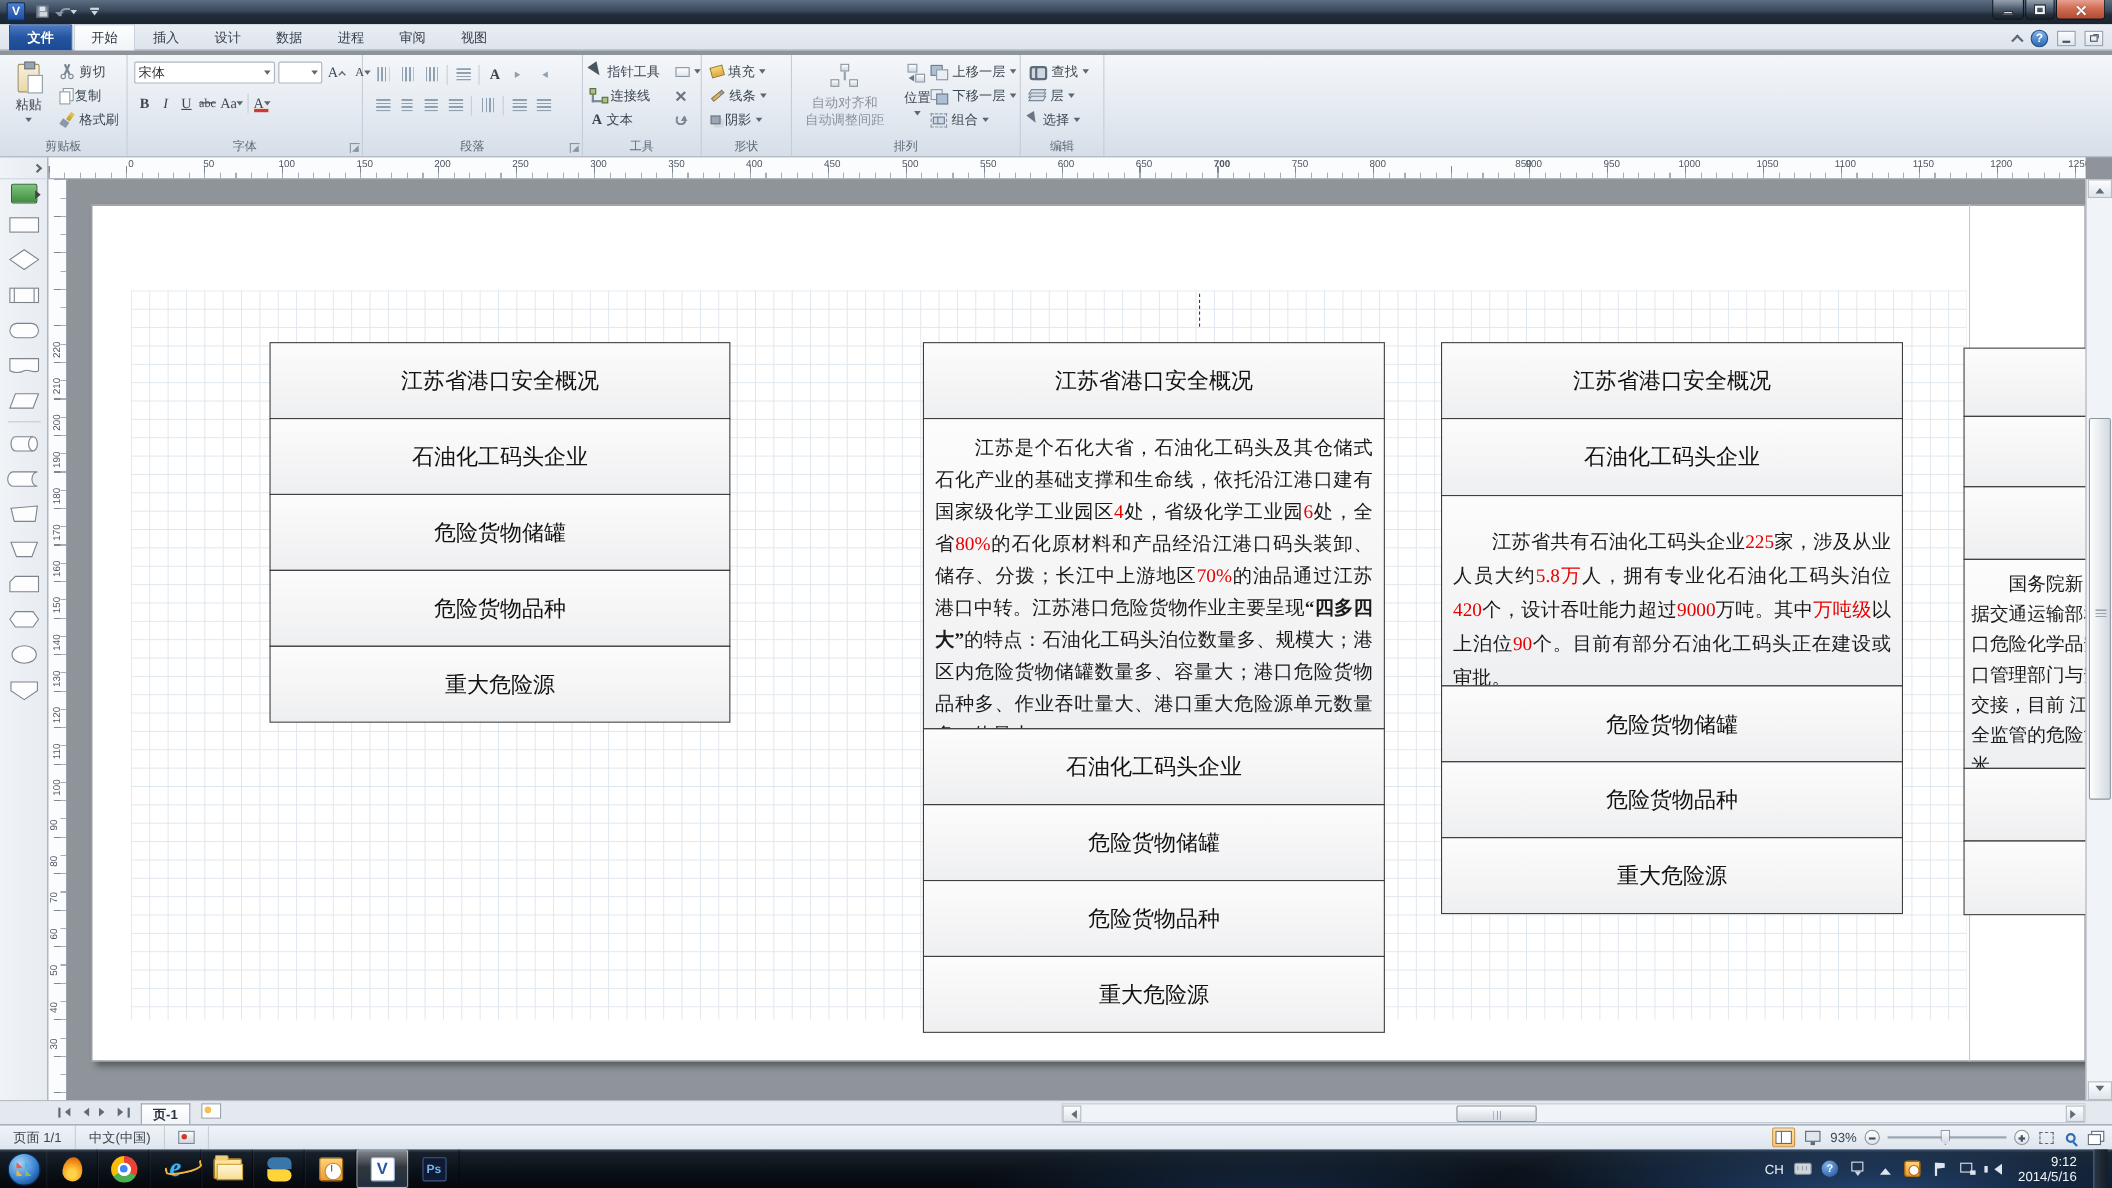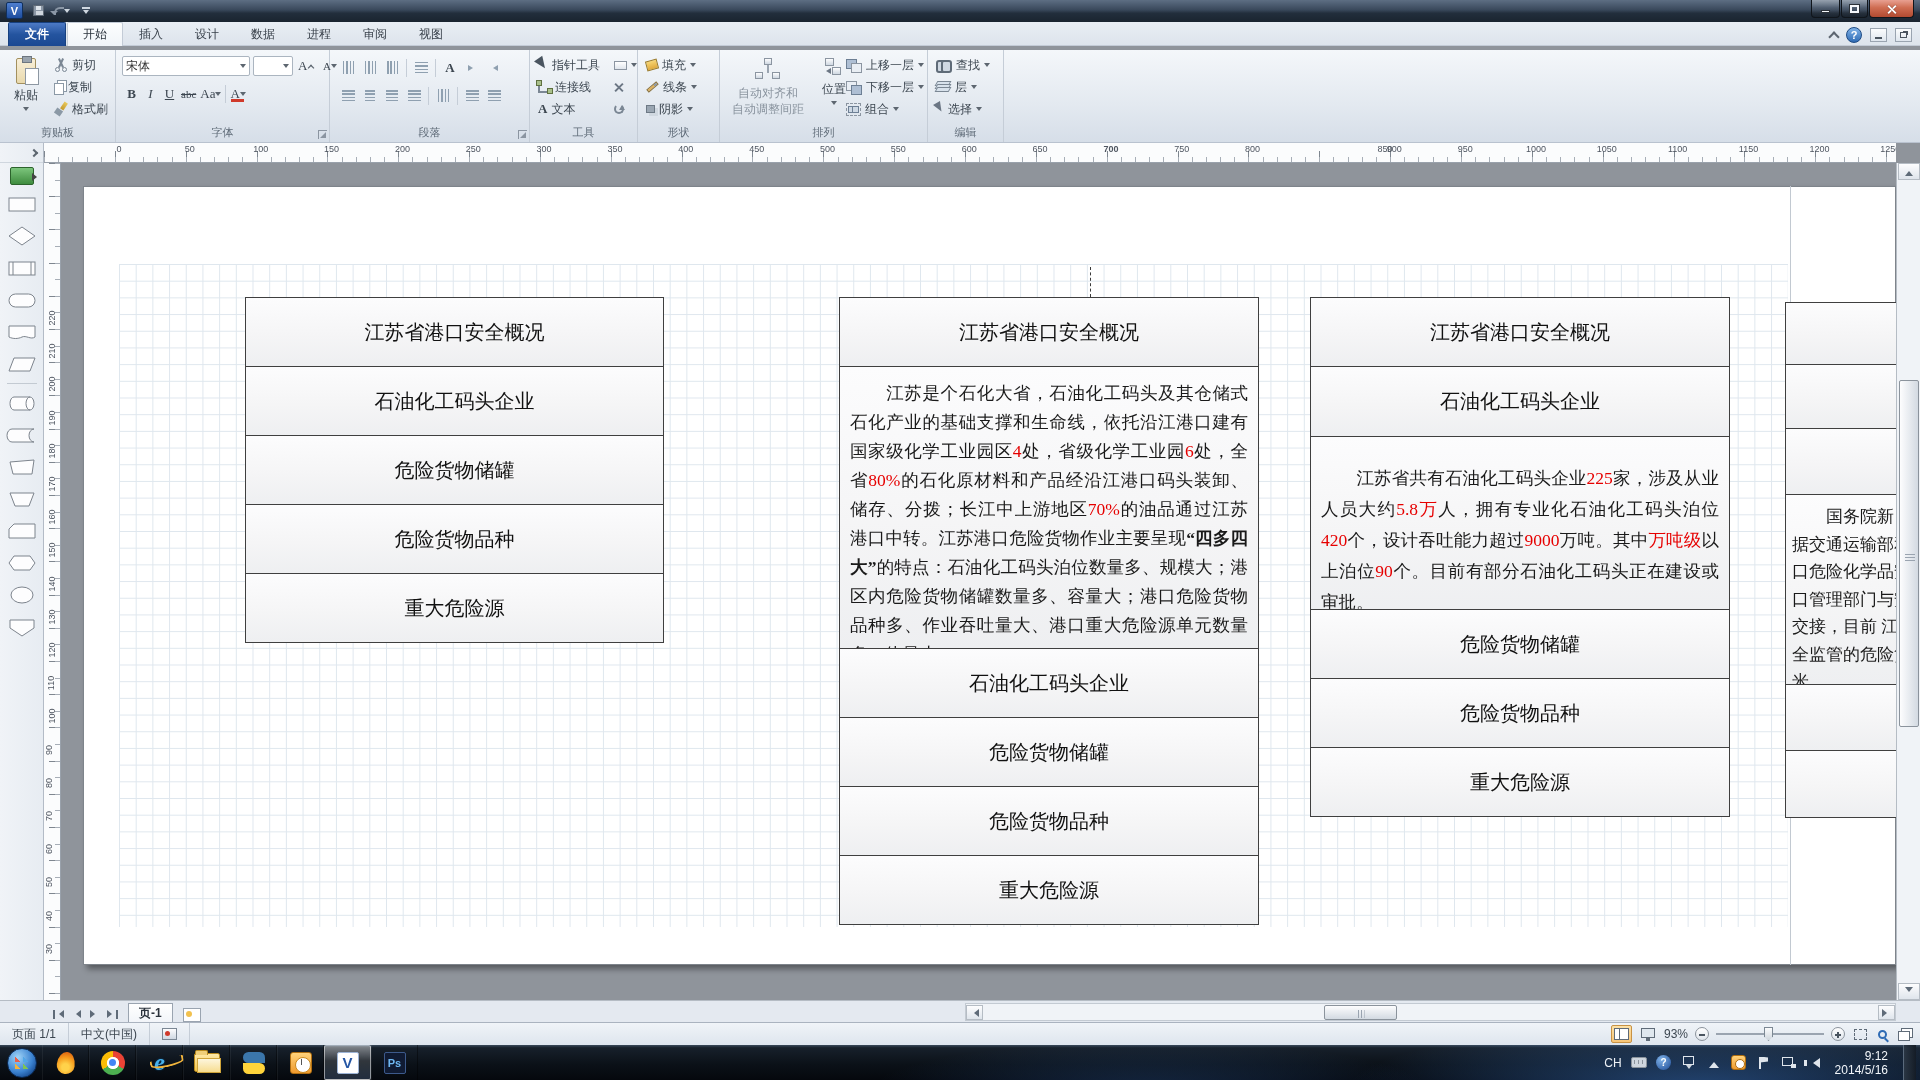--- a/index.html
+++ b/index.html
@@ -136,40 +136,40 @@
 .rlab.vert{transform:rotate(-90deg);left:0px}
 
 #canvas{position:absolute;left:61px;top:163px;width:1835px;height:837px;background:#8f949b;overflow:hidden}
 #page{position:absolute;left:22px;top:23px;width:1813px;height:779px;background:#fff;border:1px solid #7e848b;box-shadow:4px 4px 6px rgba(0,0,0,.4)}
 #grid{position:absolute;left:58px;top:101px;width:1669px;height:663px;
  background-image:linear-gradient(to right,#dfe7ee 1px,transparent 1px),linear-gradient(to bottom,#dfe7ee 1px,transparent 1px);background-size:16.7px 16.7px}
 #pageline{position:absolute;left:1729px;top:23px;width:1px;height:779px;background:#c2c9d1}
 #guide{position:absolute;left:1029px;top:104px;height:30px;border-left:1px dashed #3a3a3a}
 .panel{position:absolute}
 .pbox{position:relative;border:1px solid #3f3f3f;margin-top:-1px;background:linear-gradient(180deg,#fcfcfd 0%,#f5f5f6 55%,#eeeff1 100%);display:flex;align-items:center;justify-content:center;font-family:"Liberation Serif","DejaVu Serif",serif;font-size:20px;color:#111;overflow:hidden}
-.panel .pbox:first-child{margin-top:0}
+.panel .pbox:first-child{margin-top:14px}
 .pbox.para{display:block;font-size:17.5px}
 .ptext{padding:12px 10px 0 10px;line-height:29px;text-align:justify;color:#1a1a1a}
 .ptext3{padding:26px 10px 0 10px;line-height:31px;text-align:justify;color:#1a1a1a}
 .red{color:#e60000}
 .boldrun{font-weight:bold}
 .clipline{font-family:"Liberation Serif","DejaVu Serif",serif;font-size:17px;line-height:27.5px;white-space:nowrap;padding-left:6px;color:#1a1a1a}
 .pbox.cliptext{display:block;padding-top:8px}
 
 #vscroll{position:absolute;left:1896px;top:163px;width:24px;height:837px;background:#f0f3f7;border-left:1px solid #b5bcc4;z-index:5}
 .scbtn{position:absolute;left:1px;width:22px;height:17px;background:linear-gradient(#fdfdfe,#dfe5ec);border:1px solid #b5bcc4;display:flex;align-items:center;justify-content:center}
 .tri-up{width:0;height:0;border:4px solid transparent;border-bottom:5px solid #5f6b78}
 .tri-dn{width:0;height:0;border:4px solid transparent;border-top:5px solid #5f6b78}
 .tri-lf{width:0;height:0;border:4px solid transparent;border-right:5px solid #5f6b78}
 .tri-rt{width:0;height:0;border:4px solid transparent;border-left:5px solid #5f6b78}
 #vthumb{position:absolute;left:2px;top:217px;width:20px;height:347px;background:linear-gradient(90deg,#fdfdfe,#d3dae2);border:1px solid #8b939c;border-radius:2px}
 #vthumb::after{content:"";position:absolute;left:5px;top:50%;width:10px;height:7px;background:repeating-linear-gradient(to bottom,#9aa4b0 0 1px,transparent 1px 3px)}
 #hscrollrow{position:absolute;left:0;top:1000px;width:1920px;height:22px;background:#e4e9f0;border-top:1px solid #b5bcc4}
 .navbtn{width:16px;height:16px;display:flex;align-items:center;justify-content:center}
-.navbar-left{position:absolute;left:50px;top:2px;display:flex;align-items:flex-end;gap:2px}
+.navbar-left{position:absolute;left:50px;top:2px;display:flex;align-items:flex-start;gap:2px}
 .pgtab{height:19px;padding:0 10px;background:linear-gradient(#fff,#f2f5f9);border:1px solid #9aa4b0;border-bottom:none;font-weight:bold;display:flex;align-items:center;margin-left:6px;font-size:12px;color:#2b333d}
 .newpg{width:18px;height:14px;background:#fff;border:1px solid #9aa4b0;position:relative;margin-left:8px}
 .newpg::after{content:"";position:absolute;left:2px;top:2px;width:6px;height:6px;background:#f2c14e;border-radius:50%}
 #hsb{position:absolute;left:965px;top:2px;width:931px;height:18px;background:#f0f3f7;border:1px solid #c3cad2;display:flex;align-items:center}
 #hthumb{position:absolute;left:358px;top:1px;width:73px;height:15px;background:linear-gradient(#fdfdfe,#d3dae2);border:1px solid #8b939c;border-radius:2px}
 #hthumb::after{content:"";position:absolute;top:4px;left:50%;transform:translateX(-50%);width:7px;height:8px;background:repeating-linear-gradient(to right,#9aa4b0 0 1px,transparent 1px 3px)}
 .hsbbtn{position:absolute;top:1px;width:17px;height:15px;background:linear-gradient(#fdfdfe,#dfe5ec);border:1px solid #b5bcc4;display:flex;align-items:center;justify-content:center}
 
 #statusbar{position:absolute;left:0;top:1022px;width:1920px;height:23px;background:linear-gradient(#f0f4f8,#dee5ee);border-top:1px solid #aab3bf;display:flex;align-items:center;color:#3c4650}
 #statusbar .item{padding:0 12px;height:100%;display:flex;align-items:center;border-right:1px solid #c5cdd7}

